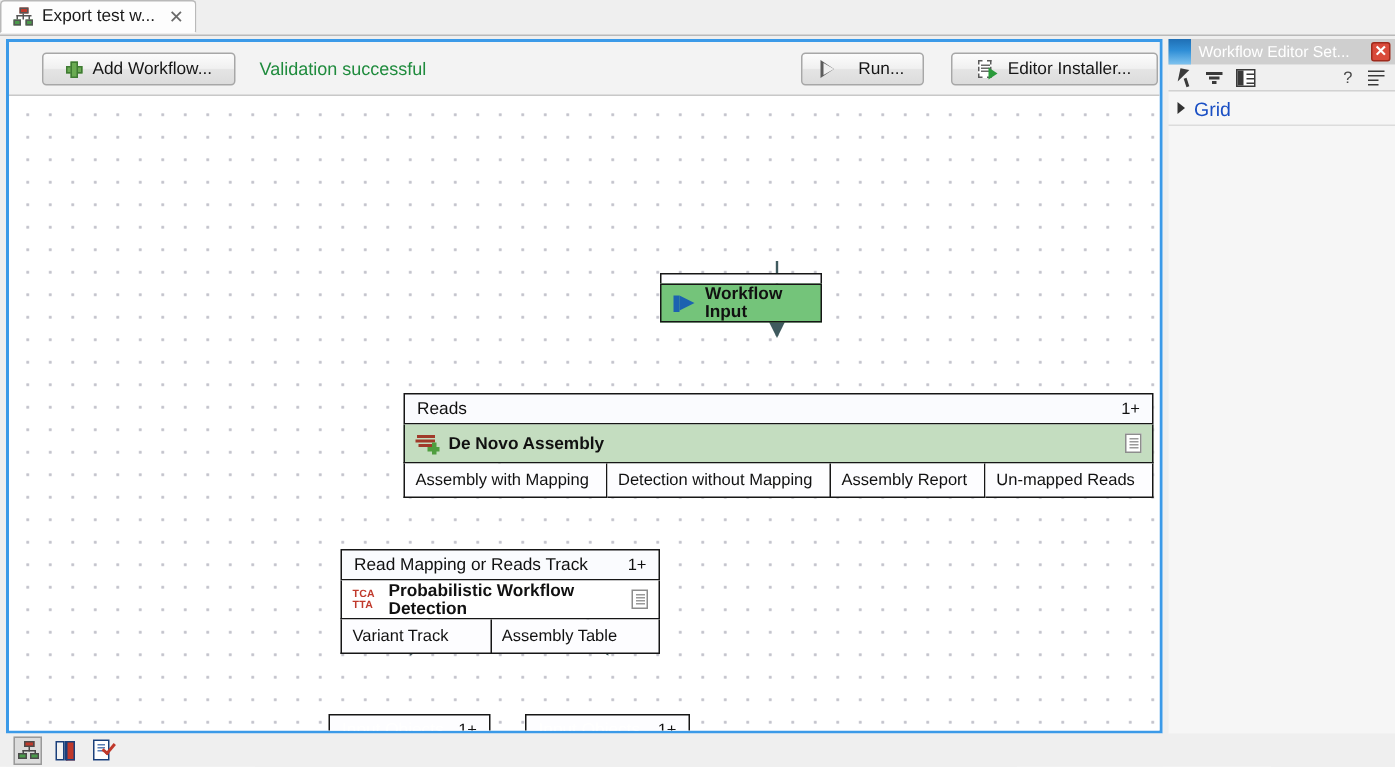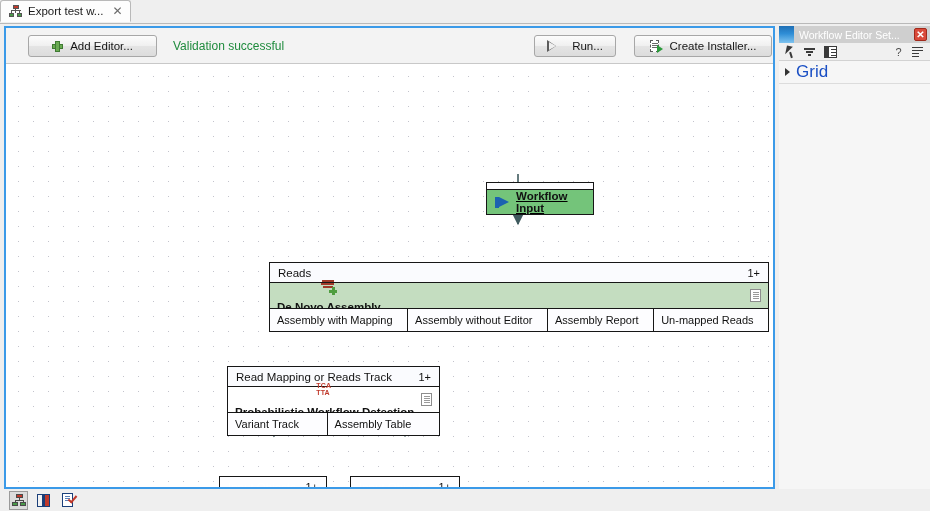--- a/index.html
+++ b/index.html
@@ -180,25 +180,25 @@
   .in-head .cnt { font-size: 11px; color: #111; }
 
   .body-row {
     height: 26px;
     padding: 0 7px;
     border: 1px solid #161616;
     border-top: 0;
     box-sizing: border-box;
     justify-content: space-between;
   }
-  .body-left { display: flex; align-items: center; gap: 7px; flex-direction: column; }
+  .body-left { display: flex; align-items: center; gap: 7px; }
   .body-title { font-weight: bold; font-size: 11.5px; }
 
   
-  .n-input { left: 480px; top: 118px; width: 108px; text-decoration: underline; }
+  .n-input { left: 434px; top: 118px; width: 108px; }
   .n-input .cap {
     height: 7px; background: #fdfdff;
     border: 1px solid #161616; border-bottom: 0; box-sizing: border-box;
   }
   .n-input .grn {
     height: 26px; background: #74c47a;
     border: 1px solid #161616; box-sizing: border-box;
     display: flex; align-items: center; gap: 7px; padding: 0 8px;
     font-weight: bold; font-size: 11.5px; color: #111;
   }
@@ -397,21 +397,21 @@
     padding-left: 6px;
     border-bottom: 1px solid #dcdcdc;
     box-sizing: border-box;
   }
   .panel-section .arrow {
     width: 0; height: 0;
     border-left: 5px solid #333;
     border-top: 4px solid transparent;
     border-bottom: 4px solid transparent;
   }
-  .panel-section .slbl { font-size: 17px; color: #1a4fc4; }
+  .panel-section .slbl { font-size: 13px; color: #1a4fc4; }
 </style>
 </head>
 <body>
 
 <div id="app">
 
   <div class="tabstrip">
     <div class="tab">
       <span class="wf-icon">
         <i class="n1"></i>
@@ -428,39 +428,39 @@
   </div>
 
   <div class="editor">
 
     <div class="toolbar">
       <div class="btn btn-add">
         <span class="plus-icon">
             <i class="hb"></i>
             <i class="vb"></i>
           </span>
-        <span>Add Editor...</span>
+        <span>Add Workflow...</span>
       </div>
 
       <div class="validation">Validation successful</div>
 
       <div class="btn btn-run">
         <span class="tri-icon"></span>
         <span>Run...</span>
       </div>
 
       <div class="btn btn-install">
         <span class="inst-icon">
           <span class="box"></span>
             <i class="bar b1"></i>
             <i class="bar b2"></i>
             <i class="bar b3"></i>
             <span class="arw"></span>
         </span>
-        <span>Create Installer...</span>
+        <span>Editor Installer...</span>
       </div>
     </div>
 
     <div class="canvas">
 
       <svg class="links" viewBox="0 0 767 423">
         <defs>
           <marker id="ah" markerWidth="9" markerHeight="9" refX="7.2" refY="4" orient="auto">
             <path d="M0,0 L8,4 L0,8 z" fill="#3f5a5e"></path>
           </marker>
@@ -506,21 +506,21 @@
           </span>
           <span class="doc-icon">
               <i class="d1"></i>
               <i class="d2"></i>
               <i class="d3"></i>
               <i class="d4"></i>
             </span>
         </div>
         <div class="ports-row">
           <div class="port">Assembly with Mapping</div>
-          <div class="port">Assembly without Editor</div>
+          <div class="port">Detection without Mapping</div>
           <div class="port">Assembly Report</div>
           <div class="port">Un-mapped Reads</div>
         </div>
       </div>
 
       <div class="node n-pvd">
         <div class="node-row in-head">
           <span class="lbl">Read Mapping or Reads Track</span>
           <span class="cnt">1+</span>
         </div>

